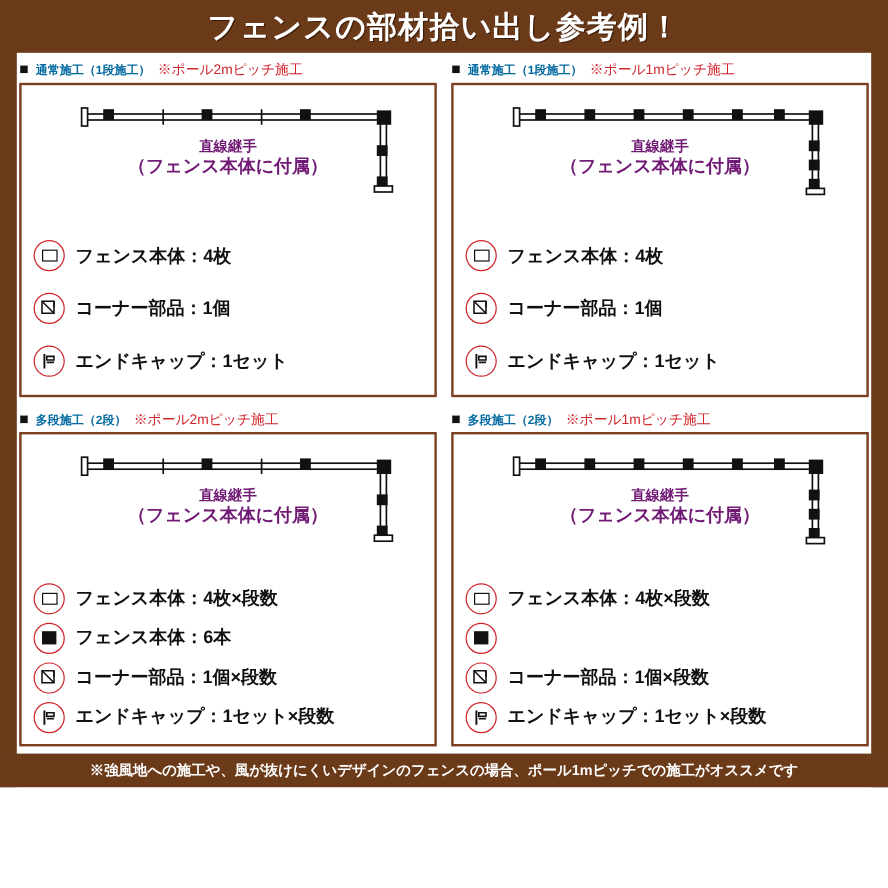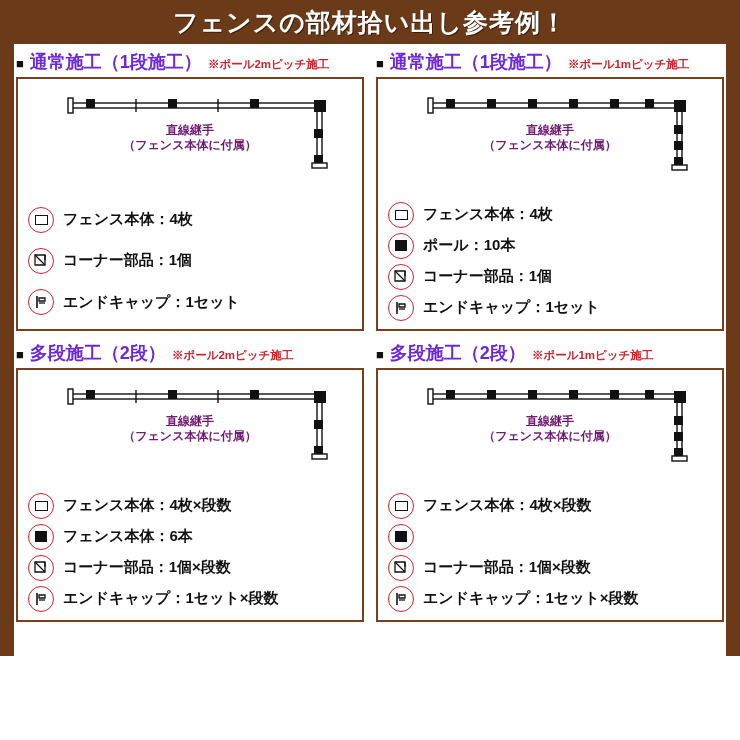--- a/index.html
+++ b/index.html
@@ -78,27 +78,27 @@
     align-items: baseline;
     gap: 6px;
     margin-bottom: 3px;
     white-space: nowrap;
   }
   .panel-head .sq {
     font-size: 13px;
     color: #111;
   }
   .panel-title {
-    font-size: 18px;
+    font-size: 10px;
     font-weight: bold;
-    color: #6d28d9;
+    color: #0369a1;
   }
   .panel-note {
     font-size: 11.5px;
-    font-weight: bold;
+    font-weight: normal;
     color: #d0222a;
   }
 
   .panel-body {
     flex: 1;
     border: 2px solid #7a3f1d;
     background: #fff;
     position: relative;
     padding: 6px 10px 6px 10px;
     display: flex;
@@ -115,21 +115,21 @@
     position: absolute;
     left: 50%;
     transform: translateX(-50%);
     text-align: center;
     font-size: 12px;
     line-height: 1.25;
     font-weight: bold;
     color: #701a75;
     white-space: nowrap;
   }
-  .joint-label .sub { font-size: 12px; font-weight: bold; }
+  .joint-label .sub { font-size: 15px; font-weight: bold; }
 
   
   .legend {
     margin-top: 2px;
     display: flex;
     flex-direction: column;
     justify-content: space-around;
     flex: 1;
   }
   .legend-row {
@@ -275,26 +275,20 @@
         </div>
         <div class="legend">
           <div class="legend-row">
             <span class="legend-icon">
                 <span class="ic-panel"></span>
               </span>
             <span class="legend-text">フェンス本体：4枚</span>
           </div>
           <div class="legend-row">
             <span class="legend-icon">
-                <span class="ic-pole"></span>
-              </span>
-            <span class="legend-text">ポール：10本</span>
-          </div>
-          <div class="legend-row">
-            <span class="legend-icon">
               <svg width="18" height="18" viewBox="0 0 18 18">
                   <path d="M3 3 H13 V13 H3 Z" fill="none" stroke="#111" stroke-width="1.3"></path>
                   <path d="M3 3 L13 13" stroke="#111" stroke-width="1.3"></path>
                   <path d="M13 3 L13 8" stroke="#111" stroke-width="1.3"></path>
                 </svg>
             </span>
             <span class="legend-text">コーナー部品：1個</span>
           </div>
           <div class="legend-row">
             <span class="legend-icon">
@@ -434,14 +428,17 @@
                 </svg>
             </span>
             <span class="legend-text">エンドキャップ：1セット×段数</span>
           </div>
         </div>
       </div>
     </div>
 
   </div>
 
+  <div class="footer">
+    <div class="footer-note">※強風地への施工や、風が抜けにくいデザインのフェンスの場合、ポール1mピッチでの施工がオススメです</div>
+  </div>
 
 </div>
 
 </body></html>

